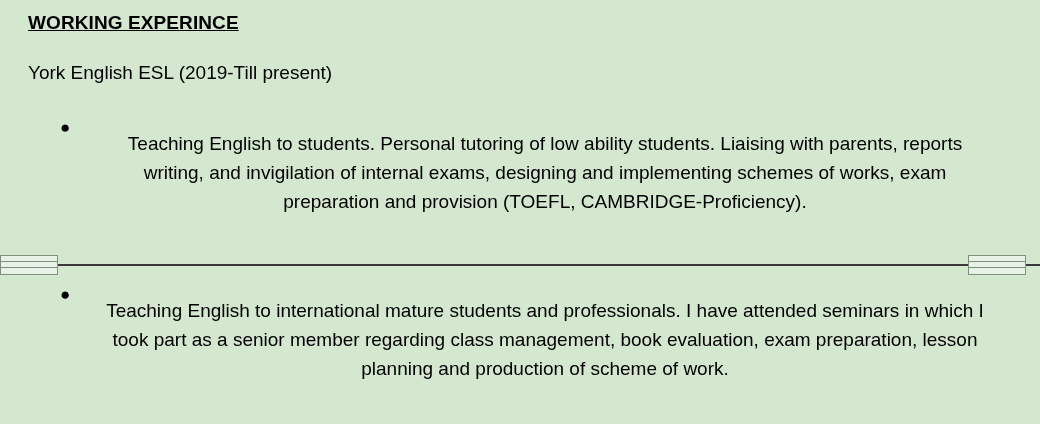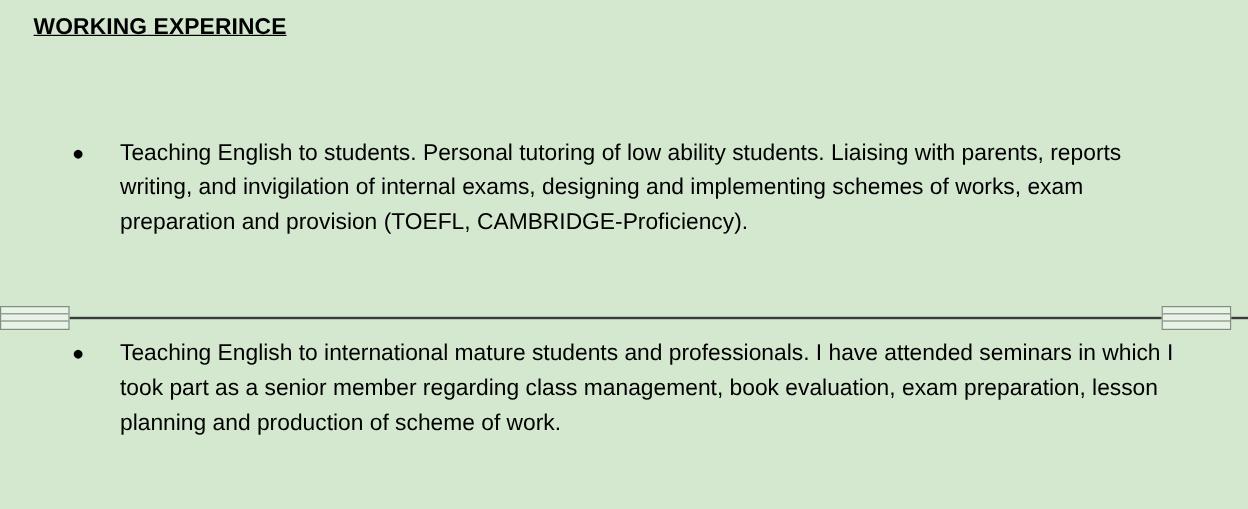--- a/index.html
+++ b/index.html
@@ -60,21 +60,22 @@
   }
   .bullet-marker {
     width: 40px;
     flex: 0 0 40px;
     font-size: 17px;
     line-height: 29px;
     text-align: left;
   }
   .bullet-text {
     flex: 1 1 auto;
-    text-align: left;
+    text-align: center;
+    margin-top: 16px;
   }
   
   .page-break {
     position: absolute;
     left: 0;
     top: 264px;
     width: 1040px;
     height: 2px;
     background: #3a3a3a;
   }
@@ -103,20 +104,21 @@
   .break-handle .bar.b1 { top: 5px; }
   .break-handle .bar.b2 { top: 11px; }
 </style>
 </head>
 <body>
 
 <div class="page">
 
   <div class="section-heading">WORKING EXPERINCE</div>
 
+  <div class="employer-line">York English ESL (2019-Till present)</div>
 
   <div class="bullet-block first">
     <div class="bullet-row">
       <span class="bullet-marker">●</span>
       <span class="bullet-text">Teaching English to students. Personal tutoring of low ability students. Liaising with parents, reports writing, and invigilation of internal exams, designing and implementing schemes of works, exam preparation and provision (TOEFL, CAMBRIDGE-Proficiency).</span>
     </div>
   </div>
 
   <div class="page-break"></div>
   <div class="break-handle left">

